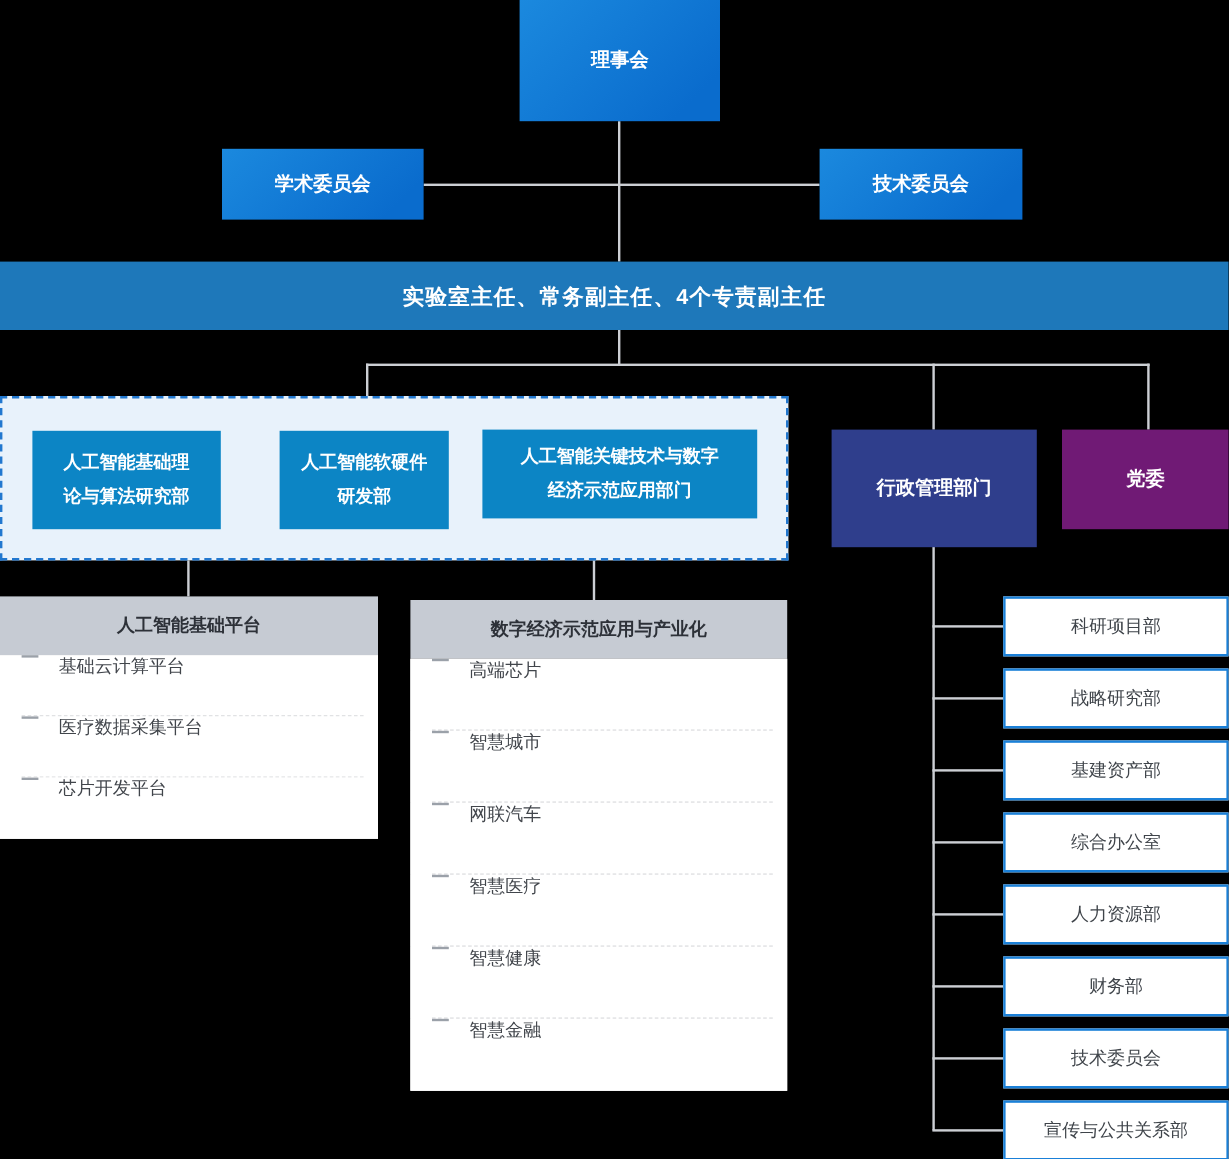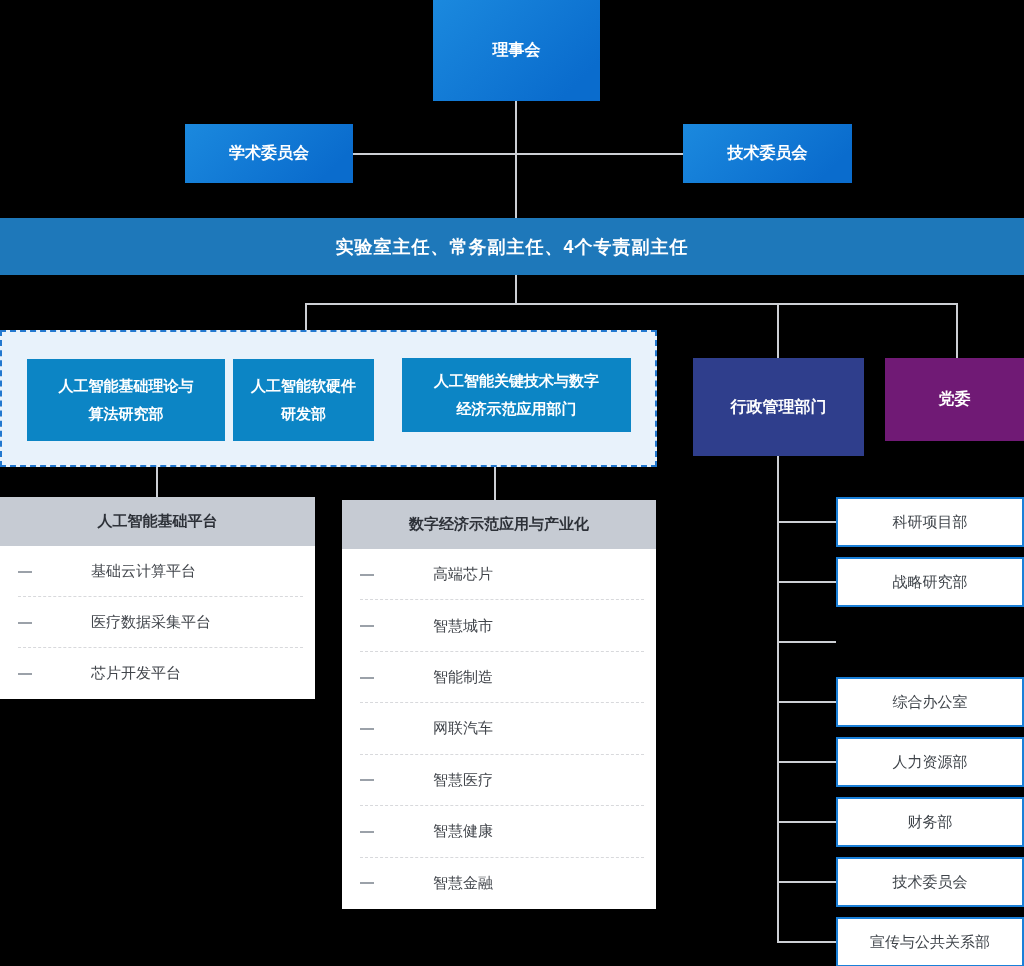--- a/index.html
+++ b/index.html
@@ -24,22 +24,22 @@
   }
   .dept { font-size:15px; line-height:28px; }
   .panel { position:absolute; box-sizing:border-box; }
   .panel-header {
     height:49px; background:#c6cbd3; color:#2d3138;
     font-weight:bold; font-size:15px;
     display:flex; align-items:center; justify-content:center;
   }
   .panel-body { background:#fff; display:flex; flex-direction:column; }
   .panel-row {
-    position:relative; flex:1; display:flex; align-items:center;
-    padding:0 12px 0 18px; font-size:15px; color:#41454b; background:#fff;gap:42px;
+    position:relative; flex:1; display:flex; 
+    padding:0 12px 0 18px; font-size:15px; color:#41454b; background:#fff;
   }
   .panel-row:not(:last-child)::after {
     content:""; position:absolute; left:18px; right:12px; bottom:0;
     border-bottom:1px dashed #d8d9dc;
   }
   .dash { width:14px; height:2px; background:#9ba1a9; margin-right:17px; flex-shrink:0; }
   .child-box {
     position:absolute; left:836px; width:188px; height:50px;
     box-sizing:border-box; background:#fff; border:2px solid #1a80d8;
     display:flex; align-items:center; justify-content:center;
@@ -73,21 +73,21 @@
   <div class="node grad-blue" style="left:433px; top:0; width:167px; height:101px; font-size:16px;">理事会</div>
 
   <div class="node grad-blue" style="left:185px; top:124px; width:168px; height:59px; font-size:16px;">学术委员会</div>
 
   <div class="node grad-blue" style="left:683px; top:124px; width:169px; height:59px; font-size:16px;">技术委员会</div>
 
   <div class="node bar-blue" style="left:0; top:218px; width:1024px; height:57px; font-size:18px; letter-spacing:1px;">实验室主任、常务副主任、4个专责副主任</div>
 
   <div class="dashed-container"></div>
 
-  <div class="node dept-blue dept" style="left:27px; top:359px; width:198px; height:82px; padding:0 25px;text-align:center;">人工智能基础理论与算法研究部</div>
+  <div class="node dept-blue dept" style="left:27px; top:359px; width:157px; height:82px; padding:0 25px;text-align:center;">人工智能基础理论与算法研究部</div>
 
   <div class="node dept-blue dept" style="left:233px; top:359px; width:141px; height:82px; padding:0 16px;">人工智能软硬件研发部</div>
 
   <div class="node dept-blue dept" style="left:402px; top:358px; width:229px; height:74px; padding:0 26px;">人工智能关键技术与数字经济示范应用部门</div>
 
   <div class="node navy" style="left:693px; top:358px; width:171px; height:98px; font-size:16px;">行政管理部门</div>
 
   <div class="node red" style="left:885px; top:358px; width:139px; height:83px; font-size:16px;">党委</div>
 
   <div class="panel" style="left:0; top:497px; width:315px;">
@@ -114,42 +114,39 @@
       <div class="panel-row">
         <span class="dash"></span>
         <span>高端芯片</span>
       </div>
       <div class="panel-row">
         <span class="dash"></span>
         <span>智慧城市</span>
       </div>
       <div class="panel-row">
         <span class="dash"></span>
-        <span>智能制造</span>
-      </div>
-      <div class="panel-row">
-        <span class="dash"></span>
         <span>网联汽车</span>
       </div>
       <div class="panel-row">
         <span class="dash"></span>
         <span>智慧医疗</span>
       </div>
       <div class="panel-row">
         <span class="dash"></span>
         <span>智慧健康</span>
       </div>
       <div class="panel-row">
         <span class="dash"></span>
         <span>智慧金融</span>
       </div>
     </div>
   </div>
 
   <div class="child-box" style="top:497px;">科研项目部</div>
   <div class="child-box" style="top:557px;">战略研究部</div>
+  <div class="child-box" style="top:617px;">基建资产部</div>
   <div class="child-box" style="top:677px;">综合办公室</div>
   <div class="child-box" style="top:737px;">人力资源部</div>
   <div class="child-box" style="top:797px;">财务部</div>
   <div class="child-box" style="top:857px;">技术委员会</div>
   <div class="child-box" style="top:917px;">宣传与公共关系部</div>
 
 </div>
 
 </body></html>

